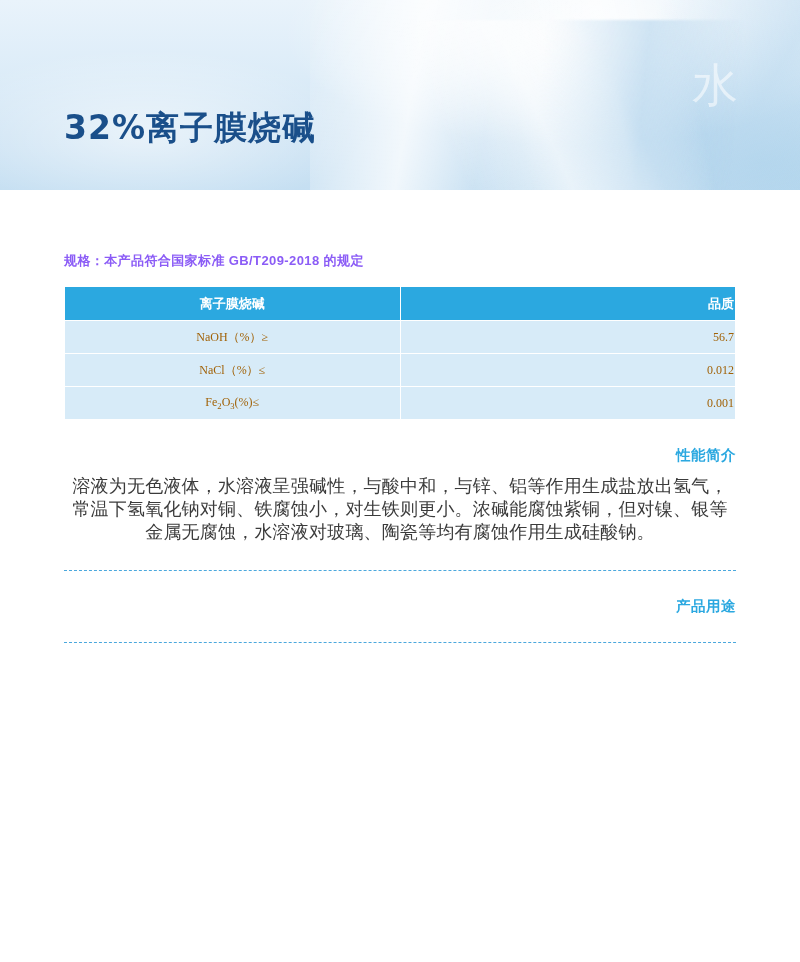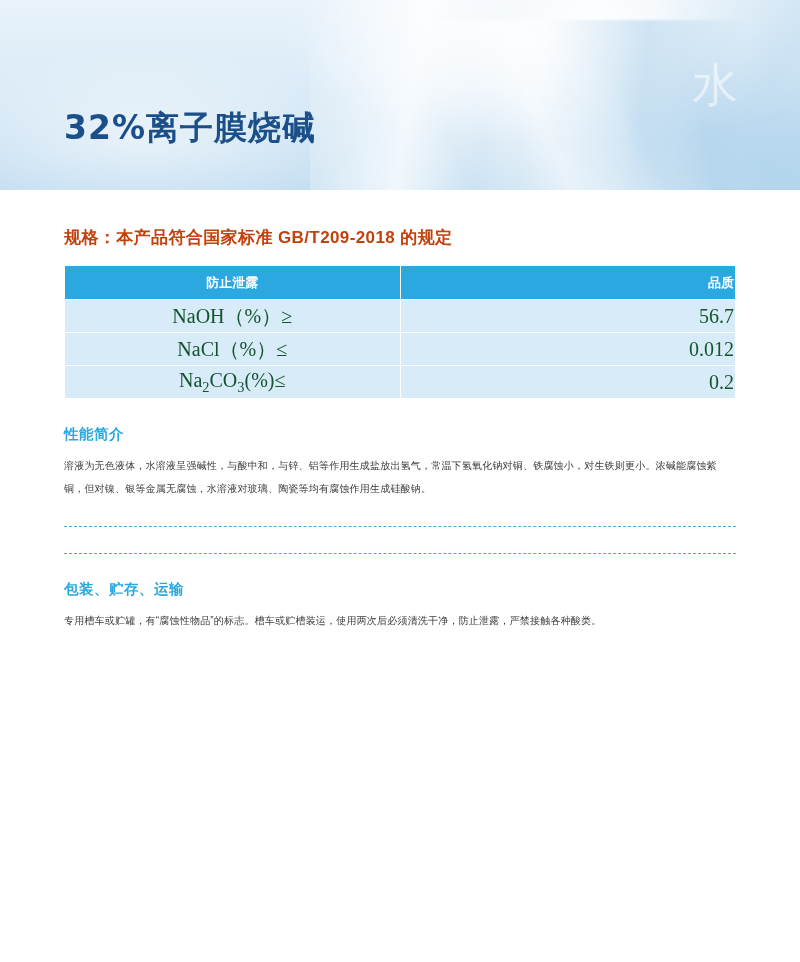--- a/index.html
+++ b/index.html
@@ -76,69 +76,71 @@
     font-family: "DejaVu Sans", "Liberation Sans", sans-serif;
   }
 
   
   .content {
     padding: 0 64px;
     box-sizing: border-box;
     width: 800px;
   }
   .spec-line {
-    margin-top: 36px;
-    font-size: 17px;
-    color: #c2410c;
+    margin-top: 62px;
+    font-size: 13px;
+    color: #8b5cf6;
     font-weight: bold;
     letter-spacing: 0.4px;
   }
 
   table.spec {
     margin-top: 16px;
     border-collapse: collapse;
     width: 672px;
     font-size: 13px;
   }
   table.spec th {
     background: #2ba8e0;
     color: #ffffff;
     font-weight: bold;
     height: 31px;
     font-size: 13px;
     border: 1px solid #ffffff;
   }
   table.spec td {
     background: #d7ebf8;
-    color: #14532d;
+    color: #a16207;
     text-align: center;
     height: 30px;
     border: 1px solid #ffffff;
     font-family: "Liberation Serif", "DejaVu Serif", serif;
-    font-size: 20px;
+    font-size: 12px;
   }
   table.spec th.col-left, table.spec td.col-left { width: 50%; }
   table.spec th.col-right, table.spec td.col-right { width: 50%; text-align: right; }
   sub { font-size: 0.72em; }
 
   .section {
     margin-top: 26px;
   }
   .section-title {
     color: #2ba8e0;
     font-size: 14.5px;
     font-weight: bold;
     letter-spacing: 0.5px;
+    text-align: right;
   }
   .section-body {
     margin-top: 10px;
-    font-size: 10px;
+    font-size: 18px;
     line-height: 23px;
     color: #3b3b3b;
     letter-spacing: 0.2px;
+    text-align: center;
   }
   .divider {
     margin: 26px 0 0 0;
     border: none;
     border-top: 1px dashed #4aa8dd;
     height: 0;
   }
 </style>
 </head>
 <body>
@@ -151,56 +153,53 @@
   <h1 class="hero-title">32%离子膜烧碱</h1>
 </div>
 
 <div class="content">
 
   <div class="spec-line">规格：本产品符合国家标准 GB/T209-2018 的规定</div>
 
   <table class="spec">
     <thead>
       <tr>
-        <th class="col-left">防止泄露</th>
+        <th class="col-left">离子膜烧碱</th>
         <th class="col-right">品质</th>
       </tr>
     </thead>
     <tbody>
       <tr>
         <td class="col-left">
           <span>NaOH</span><span>（%）≥</span>
         </td>
         <td class="col-right">56.7</td>
       </tr>
       <tr>
         <td class="col-left">
           <span>NaCl</span><span>（%）≤</span>
         </td>
         <td class="col-right">0.012</td>
       </tr>
       <tr>
         <td class="col-left">
-          <span>Na<sub>2</sub>CO<sub>3</sub></span><span>(%)≤</span>
+          <span>Fe<sub>2</sub>O<sub>3</sub></span><span>(%)≤</span>
         </td>
-        <td class="col-right">0.2</td>
+        <td class="col-right">0.001</td>
       </tr>
     </tbody>
   </table>
 
   <div class="section">
     <div class="section-title">性能简介</div>
     <div class="section-body">溶液为无色液体，水溶液呈强碱性，与酸中和，与锌、铝等作用生成盐放出氢气，常温下氢氧化钠对铜、铁腐蚀小，对生铁则更小。浓碱能腐蚀紫铜，但对镍、银等金属无腐蚀，水溶液对玻璃、陶瓷等均有腐蚀作用生成硅酸钠。</div>
   </div>
 
   <hr class="divider">
 
   <div class="section">
+    <div class="section-title">产品用途</div>
   </div>
 
   <hr class="divider">
 
-  <div class="section">
-    <div class="section-title">包装、贮存、运输</div>
-    <div class="section-body">专用槽车或贮罐，有“腐蚀性物品”的标志。槽车或贮槽装运，使用两次后必须清洗干净，防止泄露，严禁接触各种酸类。</div>
-  </div>
 
 </div>
 
 </body></html>

